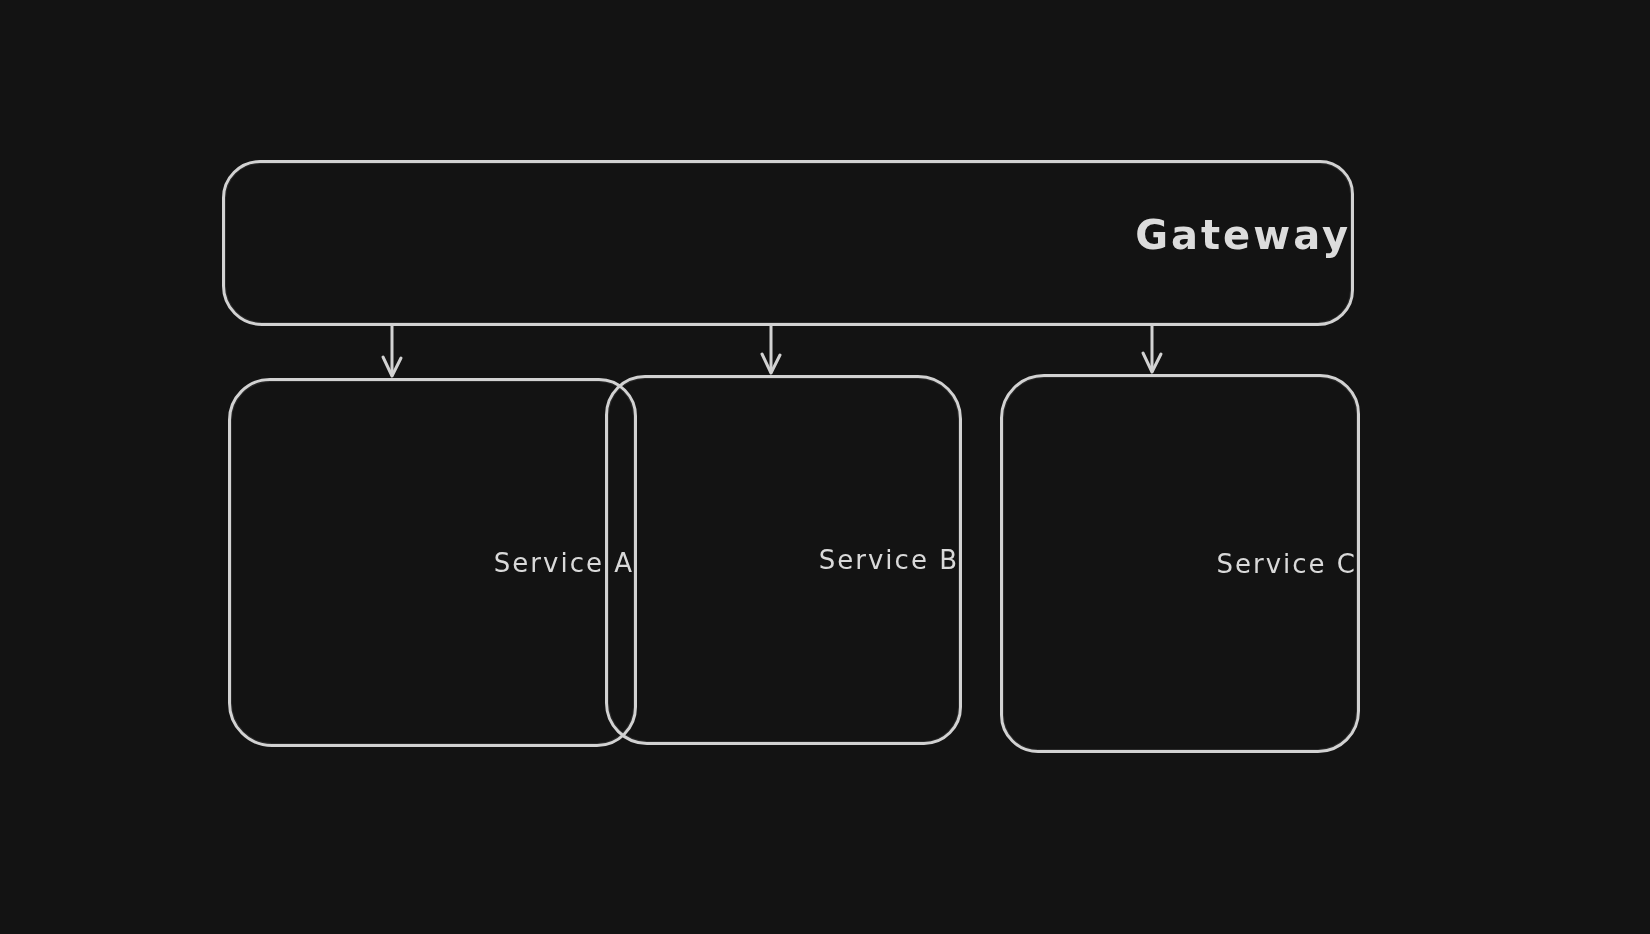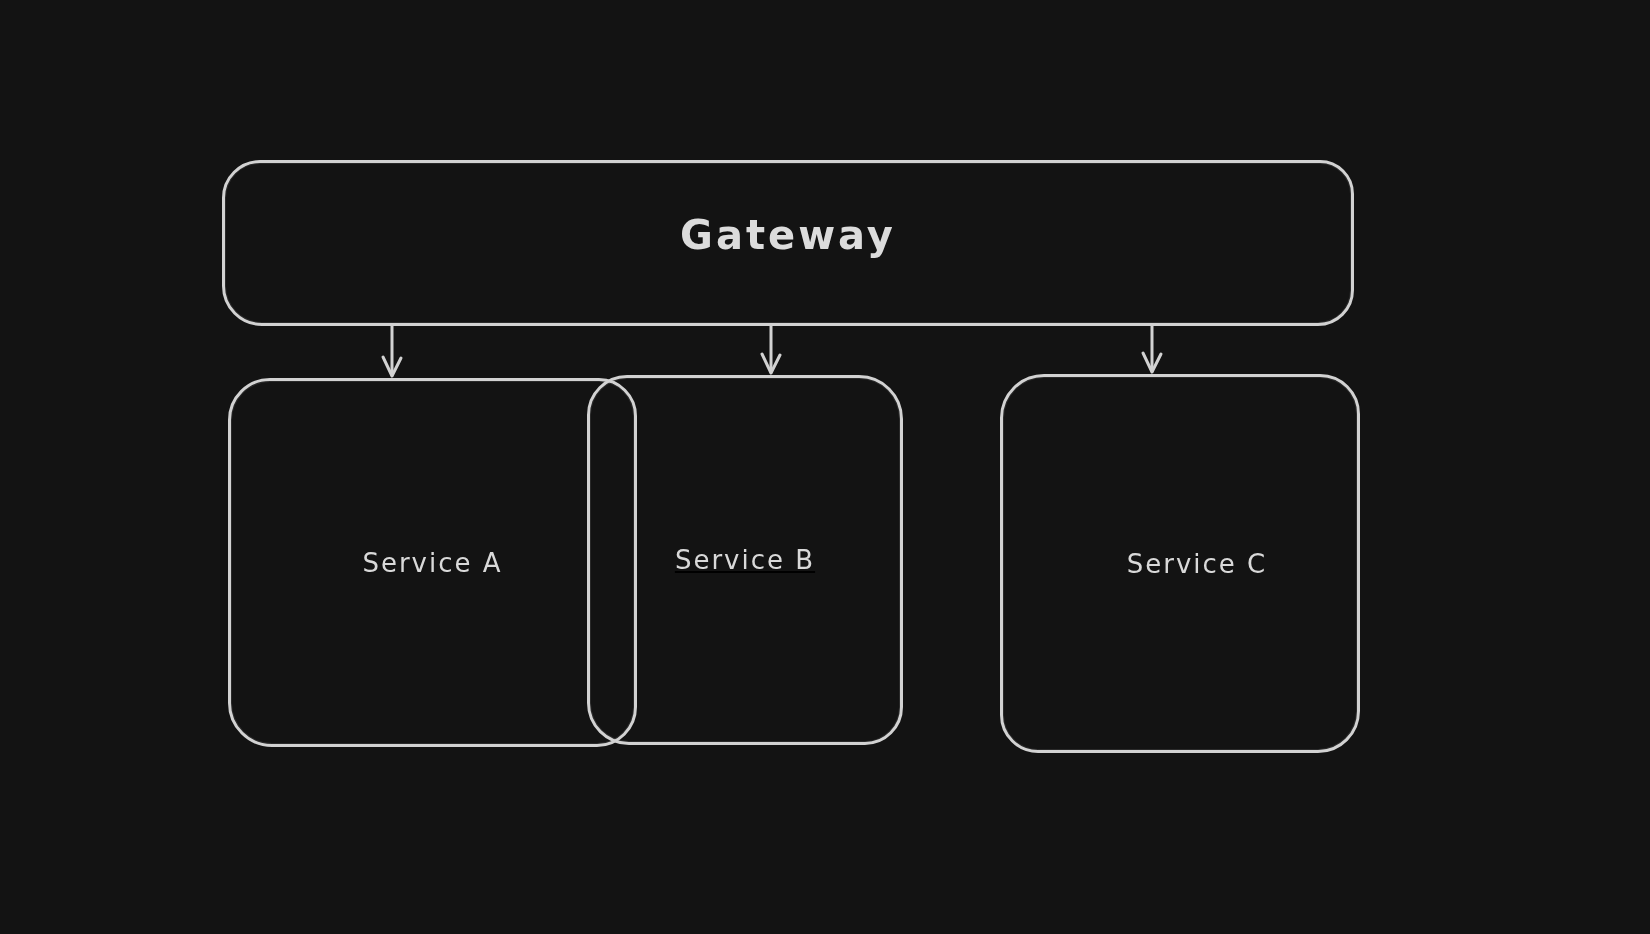--- a/index.html
+++ b/index.html
@@ -15,38 +15,37 @@
     background: #131313;
     font-family: "DejaVu Sans", "Liberation Sans", sans-serif;
   }
   .node {
     position: absolute;
     box-sizing: border-box;
     border: 3px solid #d2d2d2;
     background: transparent;
     display: flex;
     align-items: center;
-    justify-content: center;
+    justify-content: flex-end;
     box-shadow: inset 0 0 0 1px rgba(210,210,210,0.12);
   }
   .node-gateway {
     left: 222px; top: 160px;
     width: 1132px; height: 166px;
     border-radius: 38px 34px 36px 40px;
   }
   .node-service-a {
     left: 228px; top: 378px;
     width: 409px; height: 369px;
     border-radius: 42px 38px 40px 44px;
   }
   .node-service-b {
-    left: 587px; top: 375px;
-    width: 316px; height: 370px;
+    left: 605px; top: 375px;
+    width: 357px; height: 370px;
     border-radius: 40px 44px 38px 42px;
-    text-decoration: underline;
   }
   .node-service-c {
     left: 1000px; top: 374px;
     width: 360px; height: 379px;
     border-radius: 44px 40px 42px 38px;
     padding-left: 34px;
   }
   .label-gateway {
     color: #dcdcdc;
     font-size: 40px;

